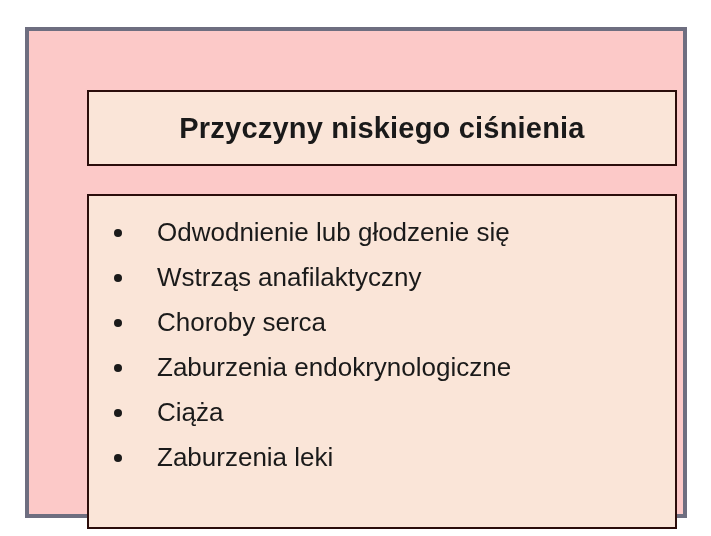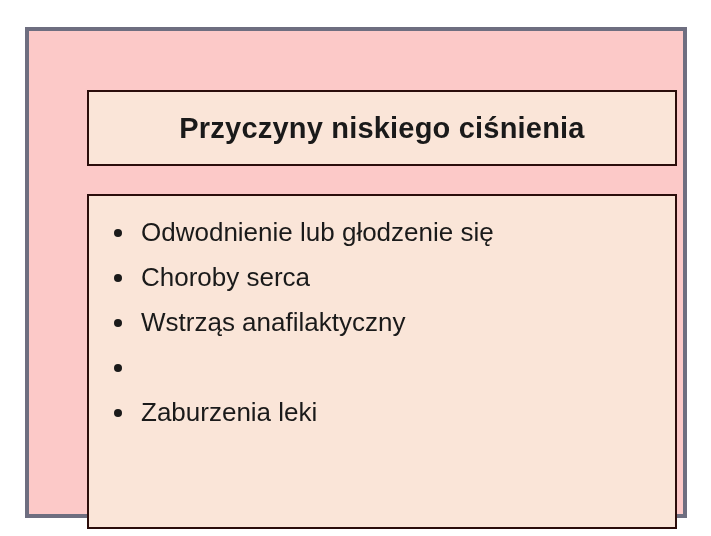--- a/index.html
+++ b/index.html
@@ -79,21 +79,21 @@
     width: 100%;
     margin: 0;
     padding: 0;
     list-style: none;
   }
 
   .bullet-item {
     position: relative;
     height: 45px;
     line-height: 45px;
-    padding-left: 52px;
+    padding-left: 68px;
     font-family: "Liberation Sans", sans-serif;
     font-size: 26px;
     font-weight: normal;
     color: #1a1a1a;
     white-space: nowrap;
   }
 
   .bullet-marker {
     position: absolute;
     left: 25px;
@@ -124,31 +124,36 @@
       <ul class="bullet-list">
 
         <li class="bullet-item">
           <span class="bullet-marker"></span>
           <span class="bullet-label">Odwodnienie lub głodzenie się</span>
         </li>
 
 
         <li class="bullet-item">
           <span class="bullet-marker"></span>
+          <span class="bullet-label">Wstrząs anafilaktyczny</span>
+        </li>
+
+        <li class="bullet-item">
+          <span class="bullet-marker"></span>
           <span class="bullet-label">Choroby serca</span>
         </li>
 
         <li class="bullet-item">
           <span class="bullet-marker"></span>
-          <span class="bullet-label">Wstrząs anafilaktyczny</span>
+          <span class="bullet-label">Zaburzenia endokrynologiczne</span>
         </li>
-
 
         <li class="bullet-item">
           <span class="bullet-marker"></span>
+          <span class="bullet-label">Ciąża</span>
         </li>
 
         <li class="bullet-item">
           <span class="bullet-marker"></span>
           <span class="bullet-label">Zaburzenia leki</span>
         </li>
 
       </ul>
     </div>
 

